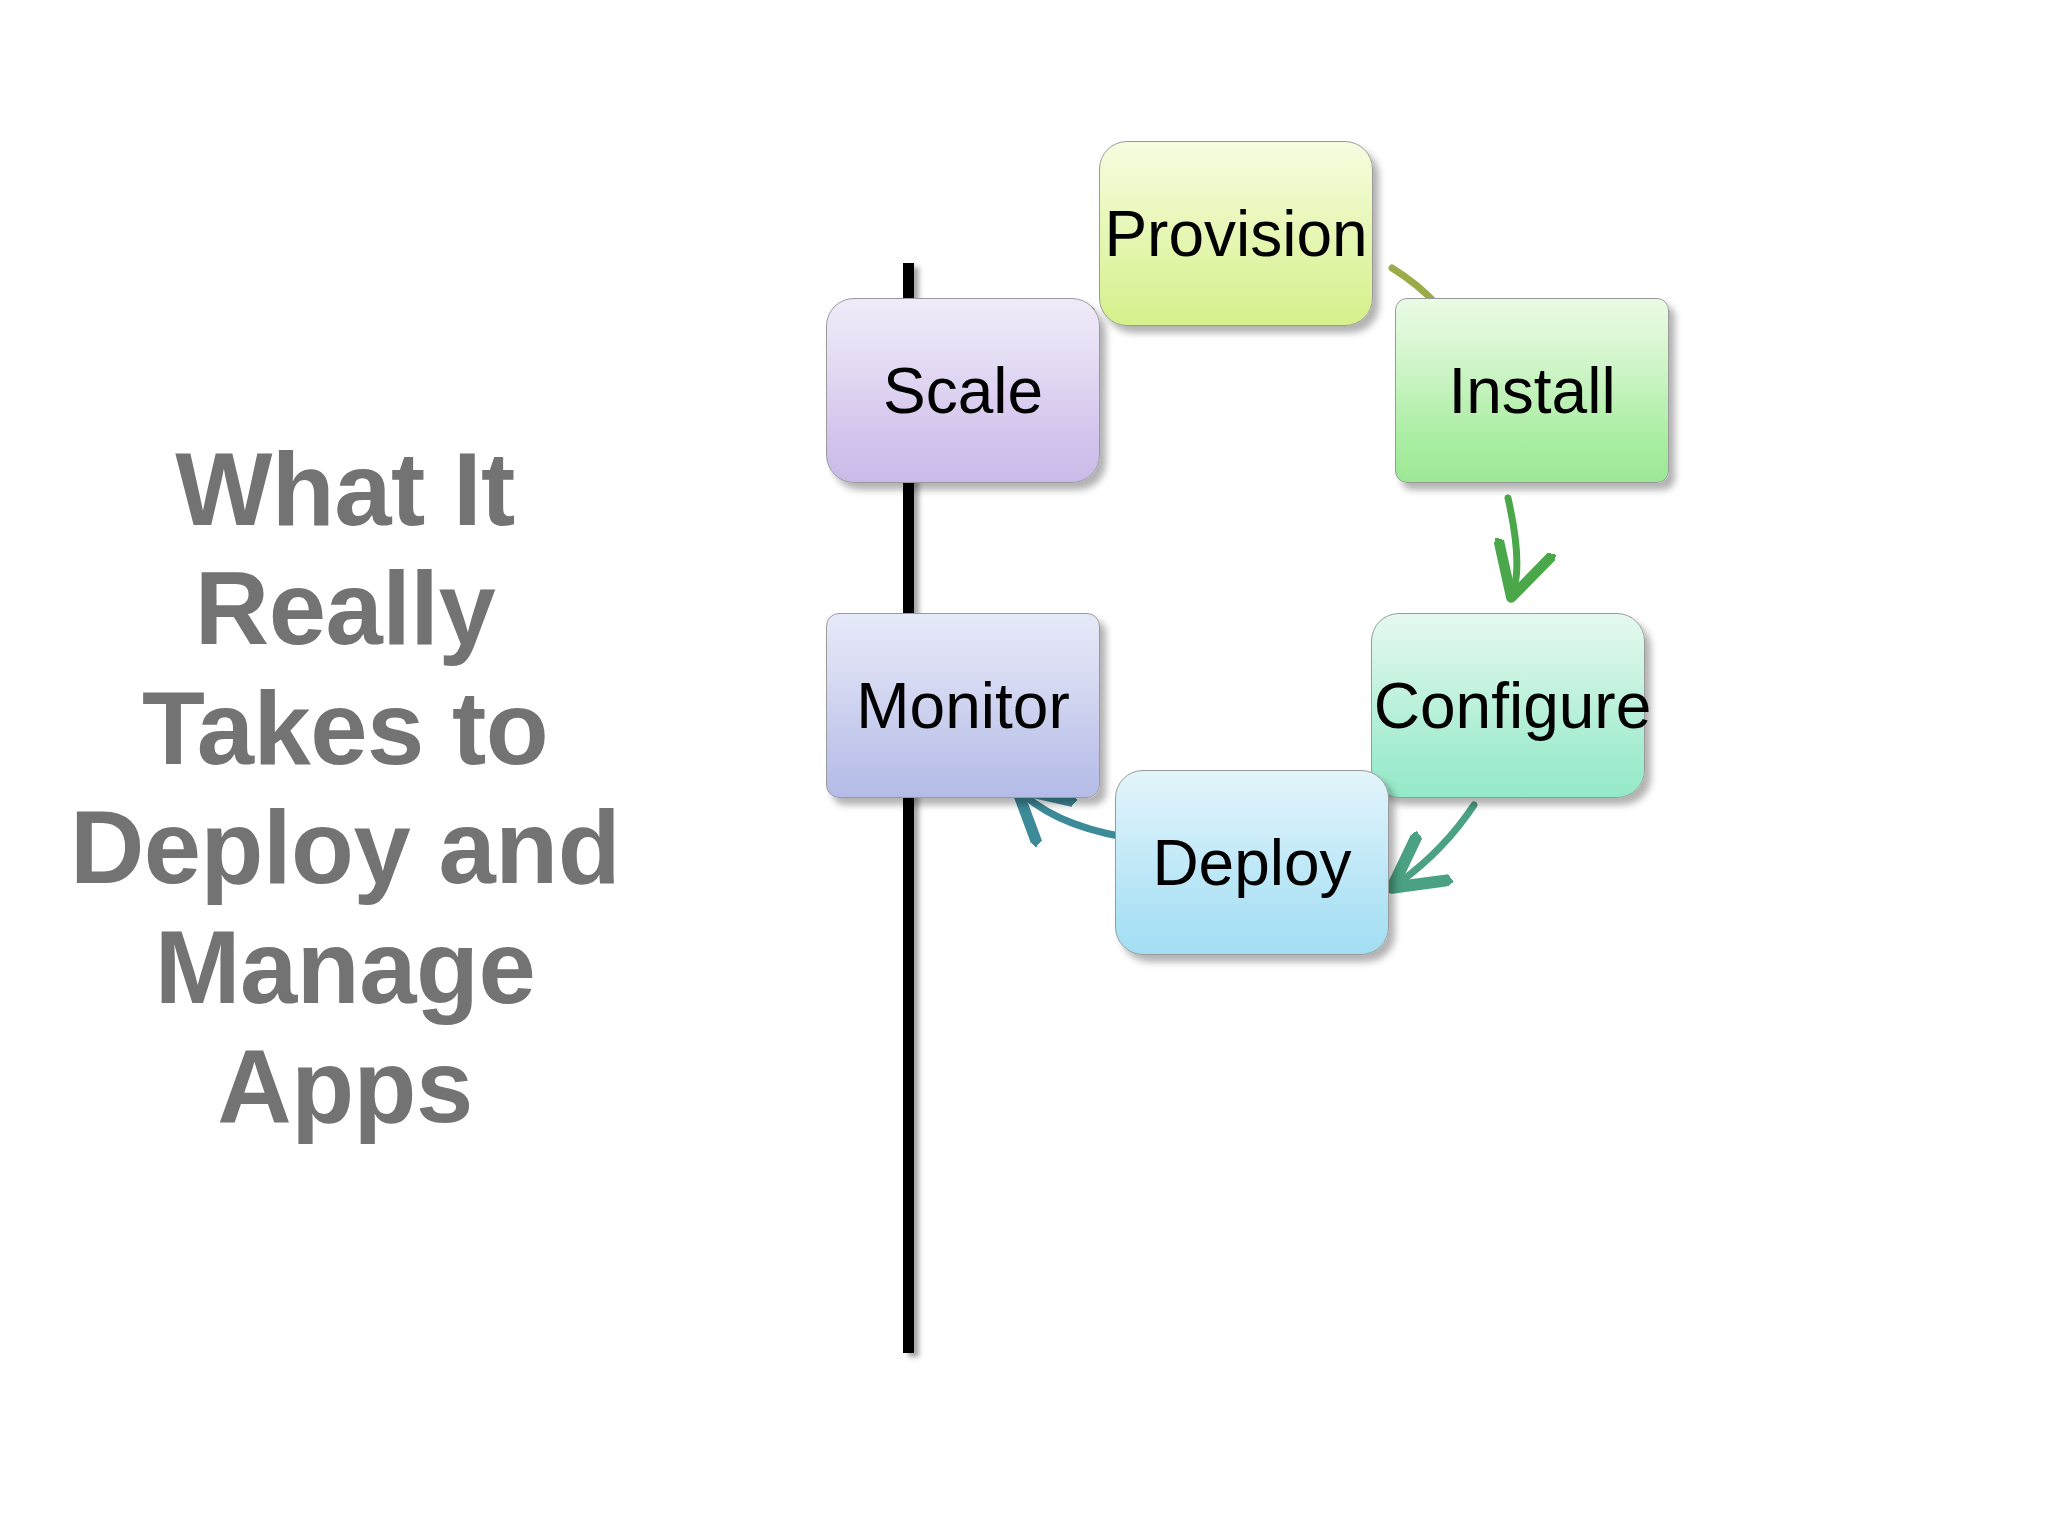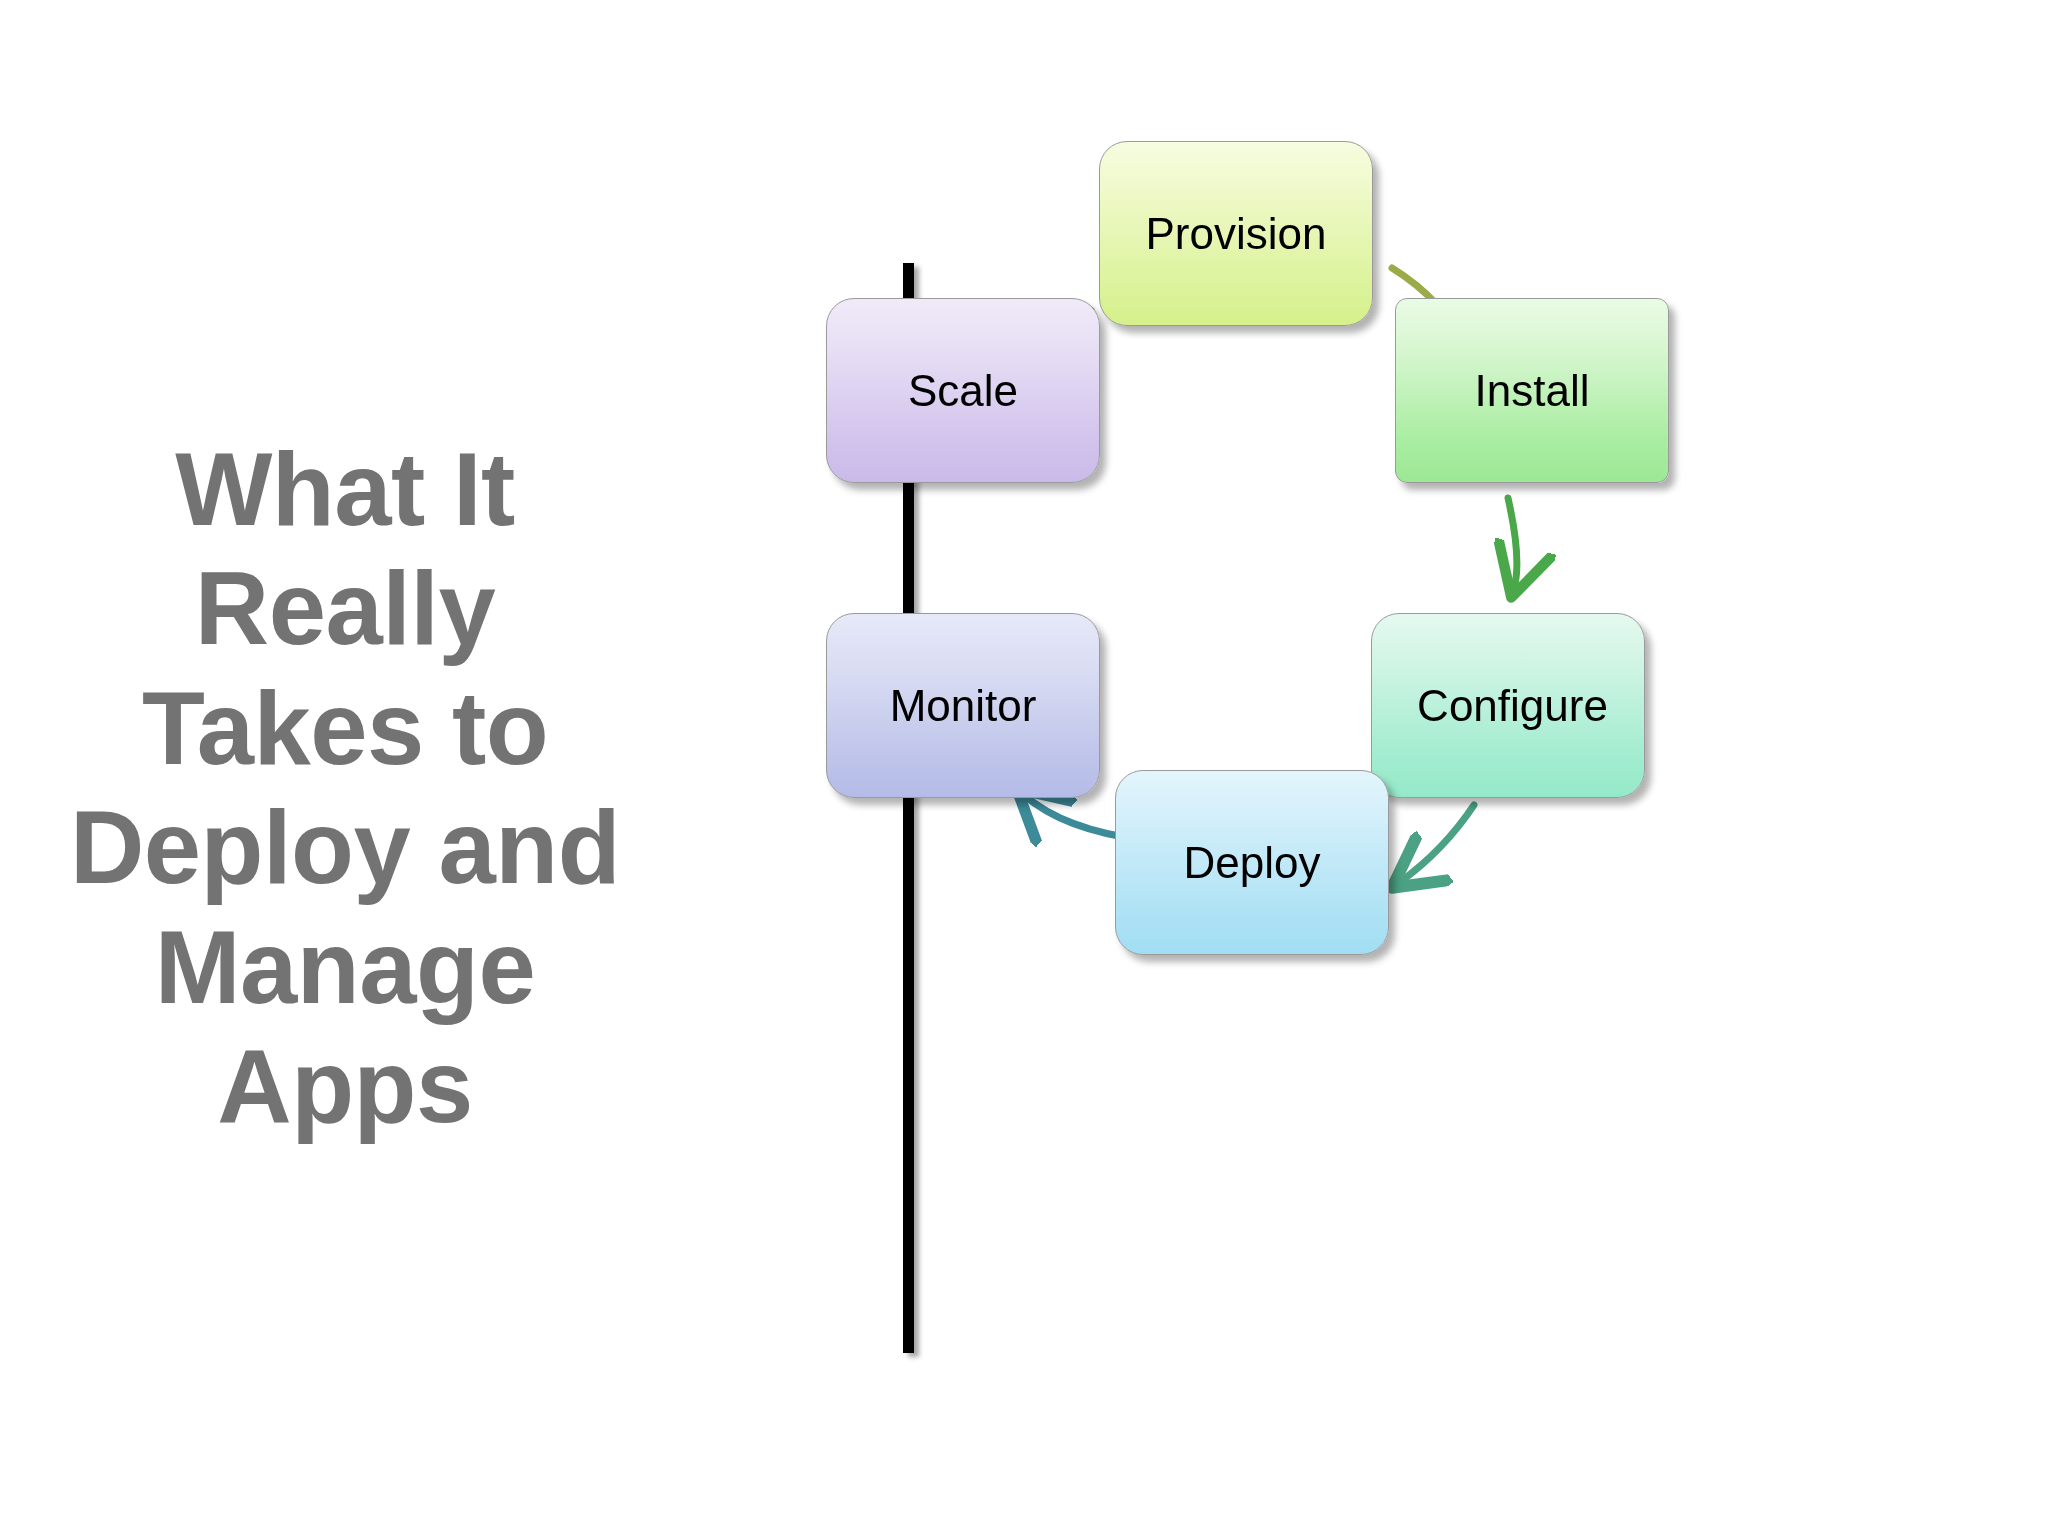--- a/index.html
+++ b/index.html
@@ -61,32 +61,32 @@
     border-radius: 28px;
     border: 1.5px solid #9a9a9a;
     box-sizing: border-box;
     display: flex;
     align-items: center;
     justify-content: center;
     box-shadow: 6px 7px 7px rgba(0,0,0,0.30);
   }
   .node-label {
     font-family: "Liberation Sans", sans-serif;
-    font-size: 44px;
+    font-size: 64px;
     color: #000000;
     line-height: 1;
     white-space: nowrap;
   }
 
   
   .fill-provision { background: linear-gradient(to bottom, #f6fce0 0%, #eef9c8 28%, #dcf39c 78%, #d5f08c 100%); }
   .fill-install   { background: linear-gradient(to bottom, #e9fbe5 0%, #d9f7d2 25%, #a9eda1 78%, #9ce895 100%); }
   .fill-configure { background: linear-gradient(to bottom, #e4f9ef 0%, #d2f5e5 25%, #a2ecd0 78%, #95e9c8 100%); padding-left: 9px; }
   .fill-deploy    { background: linear-gradient(to bottom, #e2f5fb 0%, #d3effa 25%, #aee2f5 78%, #a2def3 100%); }
-  .fill-monitor   { background: linear-gradient(to bottom, #e6e9f8 0%, #dcdff4 25%, #bfc5ea 78%, #b4bbe7 100%); }
+  .fill-monitor   { background: linear-gradient(to bottom, #e6e9f8 0%, #dcdff4 25%, #bfc5ea 78%, #b4bbe7 100%); border-radius: 13px; }
   .fill-scale     { background: linear-gradient(to bottom, #f0eaf8 0%, #e8e0f5 25%, #d2c3ec 78%, #cabae9 100%); }
 
   
   #node-provision { left: 185px; top: 141px; }
   #node-install   { left: 481px; top: 298px; border-radius: 12px; }
   #node-configure { left: 457px; top: 613px; }
   #node-deploy    { left: 185px; top: 770px; margin-left: 16px; }
   #node-monitor   { left: -88px; top: 613px; }
   #node-scale     { left: -88px; top: 298px; }
 

